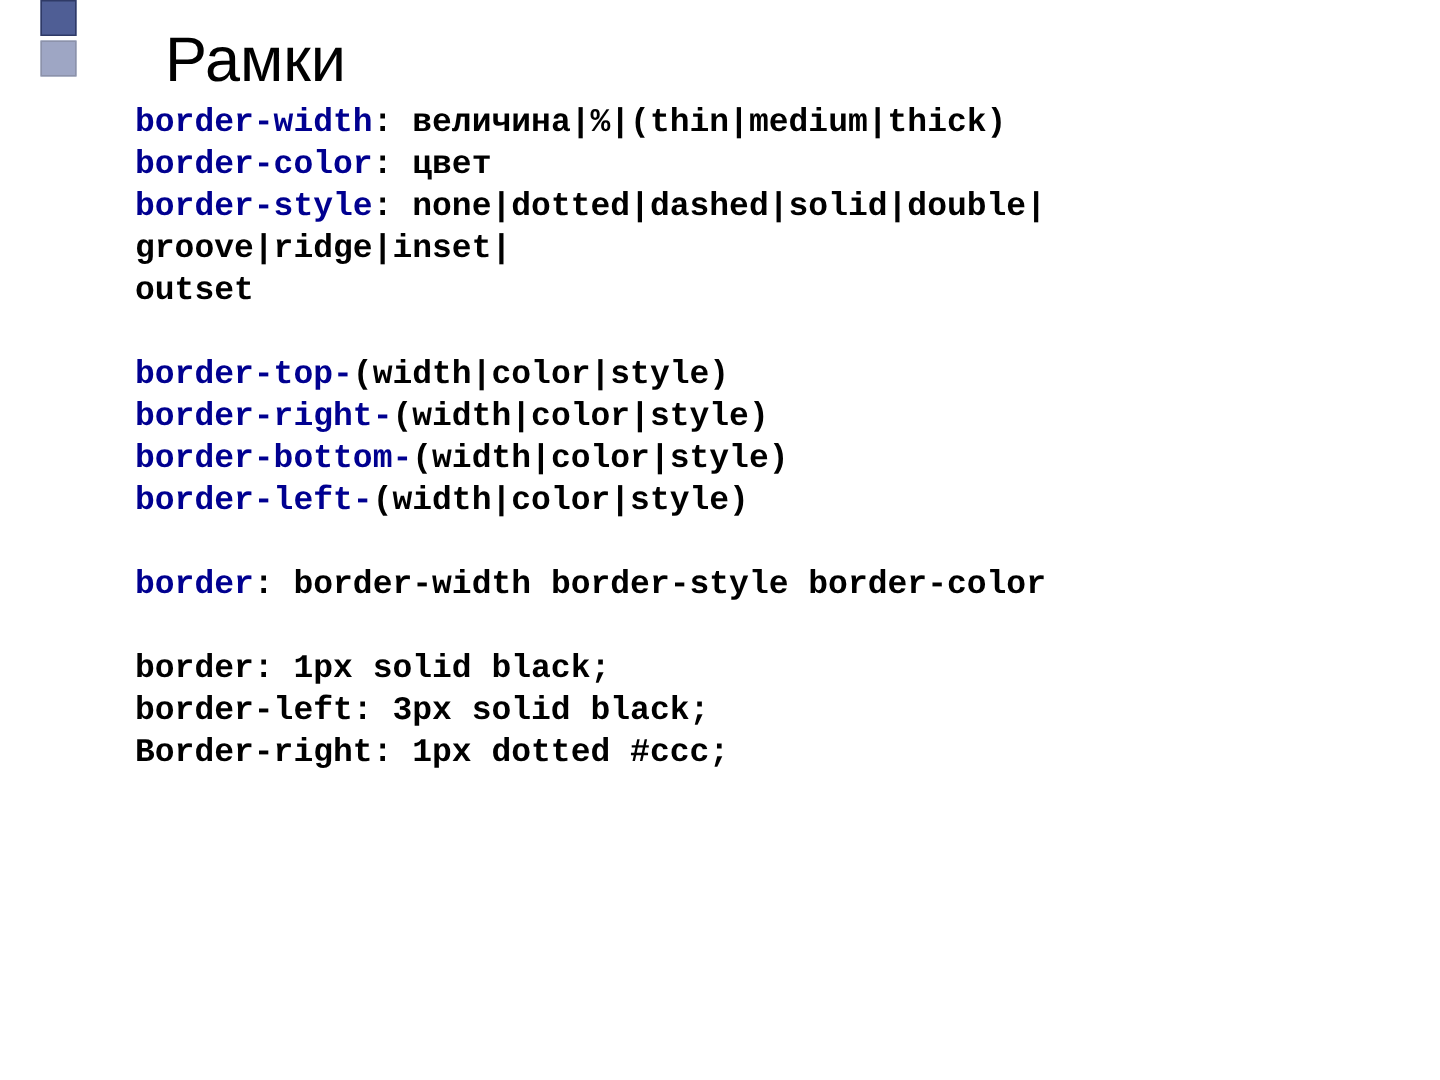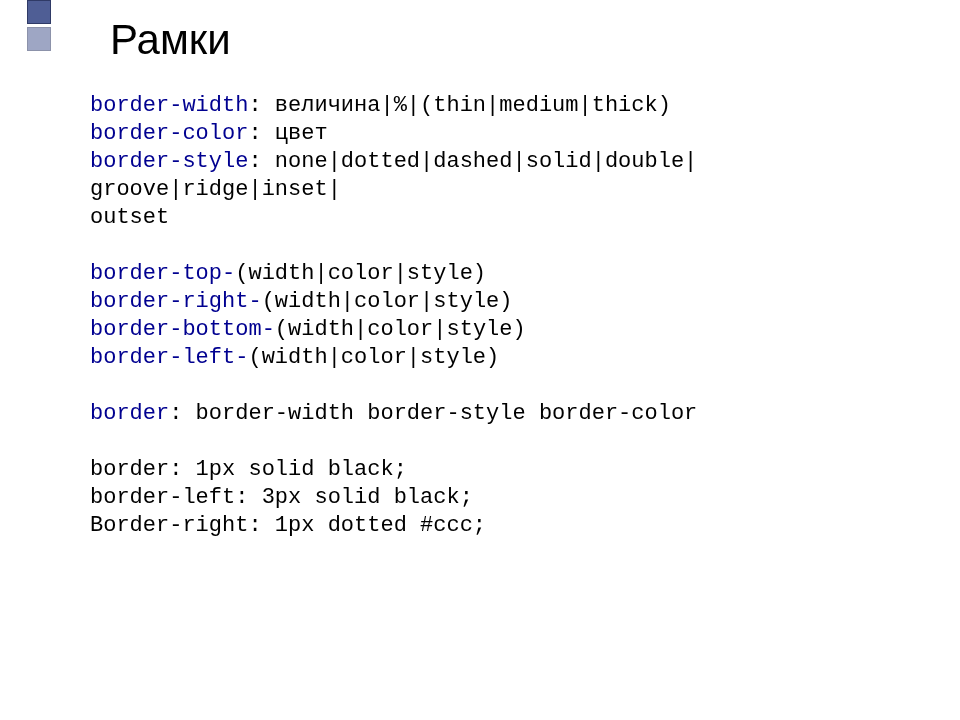--- a/index.html
+++ b/index.html
@@ -1,21 +1,21 @@
 <!DOCTYPE html>
 <html><head>
 <meta charset="utf-8">
 <style>
   html,body{margin:0;padding:0;width:960px;height:720px;background:#fff;font-family:Arial,Helvetica,sans-serif;overflow:hidden}
   .slide{position:relative;width:960px;height:600px;box-sizing:border-box}
   .bullets{position:absolute;left:27px;top:0}
   .bullets .dot{width:22px;height:22px;background:#4f5e95;border:1px solid #2f3a66;margin:0}
   .bullets .dot.second{opacity:.55;margin-top:3px}
   .title{position:absolute;left:110px;top:16px;font-size:42px;color:#000}
-  .body{position:absolute;left:90px;top:92px;font-family:"Courier New",Courier,monospace;font-weight:normal;font-size:22px;line-height:28px;color:#000;white-space:pre}
+  .body{position:absolute;left:90px;top:68px;font-family:"Courier New",Courier,monospace;font-weight:bold;font-size:22px;line-height:28px;color:#000;white-space:pre}
   .kw{color:#000090}
 </style>
 </head>
 <body>
 
 <div class="slide">
   <div class="bullets">
     <div class="dot"></div>
     <div class="dot second"></div>
   </div>

